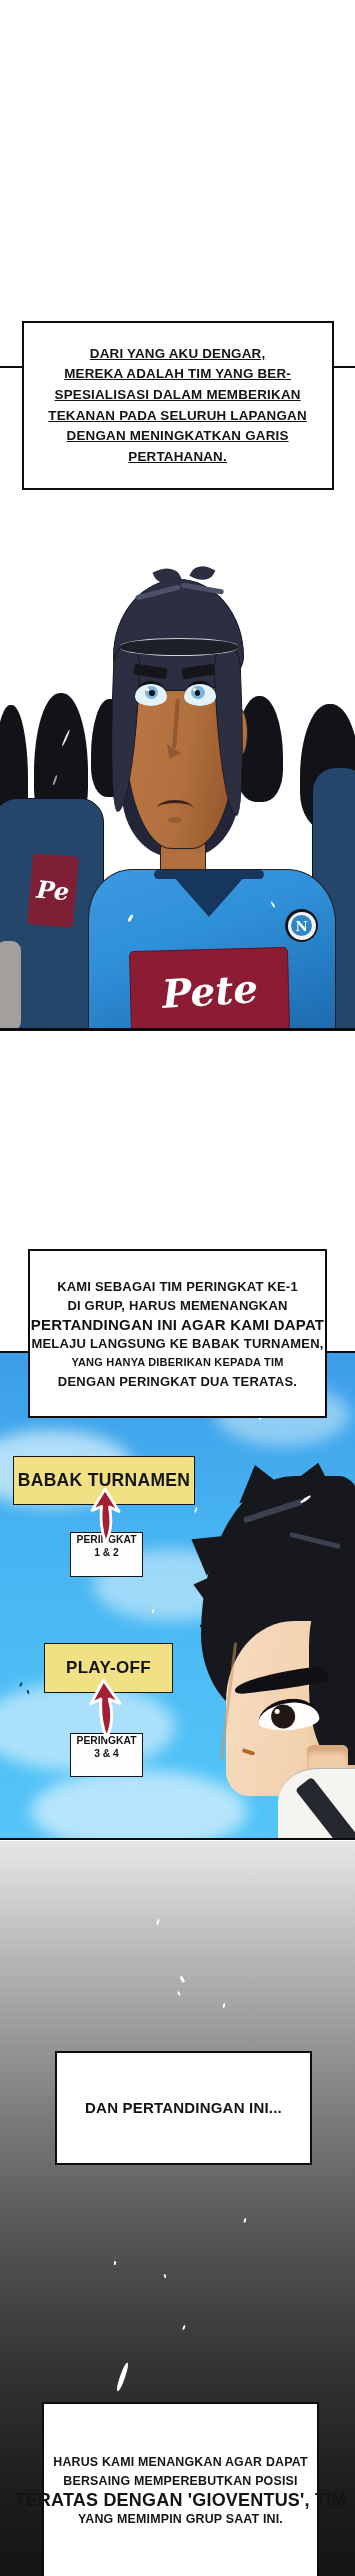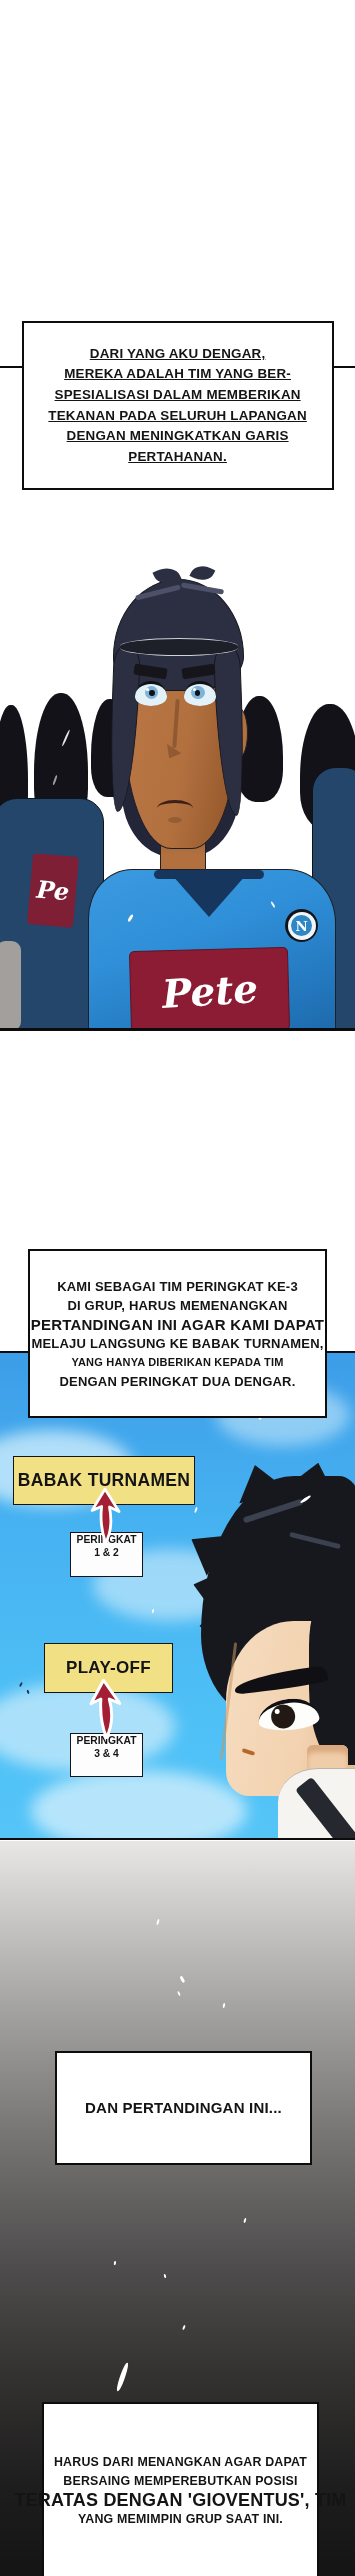--- a/index.html
+++ b/index.html
@@ -237,46 +237,46 @@
       <path d="M30 2 L55 42 L38 34 C44 60 40 80 30 98 C23 78 21 58 24 33 L7 40 Z" fill="#a41e34" stroke="#ffffff" stroke-width="5" stroke-linejoin="round" transform="rotate(-3 30 50)"></path>
     </svg>
 
     <div class="wlabel" style="left:70px;top:380px;width:71px;height:42px;">
       <span class="l1">PERINGKAT</span>
       <span class="l2">3 &amp; 4</span>
     </div>
   </div>
 
   <div class="nbox" style="left:28px;top:1249px;width:295px;height:165px;">
-    <span class="ln" style="font-size:13px;line-height:19px;">KAMI SEBAGAI TIM PERINGKAT KE-3</span>
+    <span class="ln" style="font-size:13px;line-height:19px;">KAMI SEBAGAI TIM PERINGKAT KE-1</span>
     <span class="ln" style="font-size:13px;line-height:19px;">DI GRUP, HARUS MEMENANGKAN</span>
     <span class="ln" style="font-size:15px;line-height:19px;">PERTANDINGAN INI AGAR KAMI DAPAT</span>
     <span class="ln" style="font-size:13px;line-height:19px;">MELAJU LANGSUNG KE BABAK TURNAMEN,</span>
     <span class="ln" style="font-size:11px;line-height:19px;">YANG HANYA DIBERIKAN KEPADA TIM</span>
-    <span class="ln" style="font-size:13px;line-height:19px;">DENGAN PERINGKAT DUA DENGAR.</span>
+    <span class="ln" style="font-size:13px;line-height:19px;">DENGAN PERINGKAT DUA TERATAS.</span>
   </div>
 
   <div id="grayzone">
 
     <div class="gspark" style="left:157px;top:78px;width:2.1px;height:5.7px;transform:rotate(18deg);"></div>
     <div class="gspark" style="left:181px;top:135px;width:2.6px;height:7.2px;transform:rotate(-30deg);"></div>
     <div class="gspark" style="left:178px;top:150px;width:2.1px;height:5.2px;transform:rotate(-24deg);"></div>
     <div class="gspark" style="left:223px;top:162px;width:2.1px;height:4.6px;transform:rotate(12deg);"></div>
     <div class="gspark" style="left:244px;top:377px;width:2.1px;height:4.6px;transform:rotate(18deg);"></div>
     <div class="gspark" style="left:164px;top:433px;width:2.1px;height:4.1px;transform:rotate(-16deg);"></div>
     <div class="gspark" style="left:183px;top:484px;width:2.1px;height:4.6px;transform:rotate(22deg);"></div>
     <div class="gspark" style="left:120px;top:521px;width:5.2px;height:30px;transform:rotate(19deg);"></div>
     <div class="gspark" style="left:114px;top:420px;width:1.5px;height:3.6px;transform:rotate(10deg);"></div>
 
     <div class="nbox" style="left:55px;top:210px;width:253px;height:110px;border-width:2.6px;">
       <span class="ln" style="font-size:15px;">DAN PERTANDINGAN INI...</span>
     </div>
 
     <div class="nbox" style="left:42px;top:561px;width:277px;height:268px;border-width:2.6px;justify-content:flex-start;padding-top:49px;box-sizing:border-box;">
-      <span class="ln" style="font-size:12.4px;line-height:19px;">HARUS DARI MENANGKAN AGAR DAPAT</span>
+      <span class="ln" style="font-size:12.4px;line-height:19px;">HARUS KAMI MENANGKAN AGAR DAPAT</span>
       <span class="ln" style="font-size:12.4px;line-height:19px;">BERSAING MEMPEREBUTKAN POSISI</span>
       <span class="ln" style="font-size:18px;line-height:19px;">TERATAS DENGAN 'GIOVENTUS', TIM</span>
       <span class="ln" style="font-size:12.4px;line-height:19px;">YANG MEMIMPIN GRUP SAAT INI.</span>
     </div>
   </div>
 
 </div>
 
 
 </body></html>

